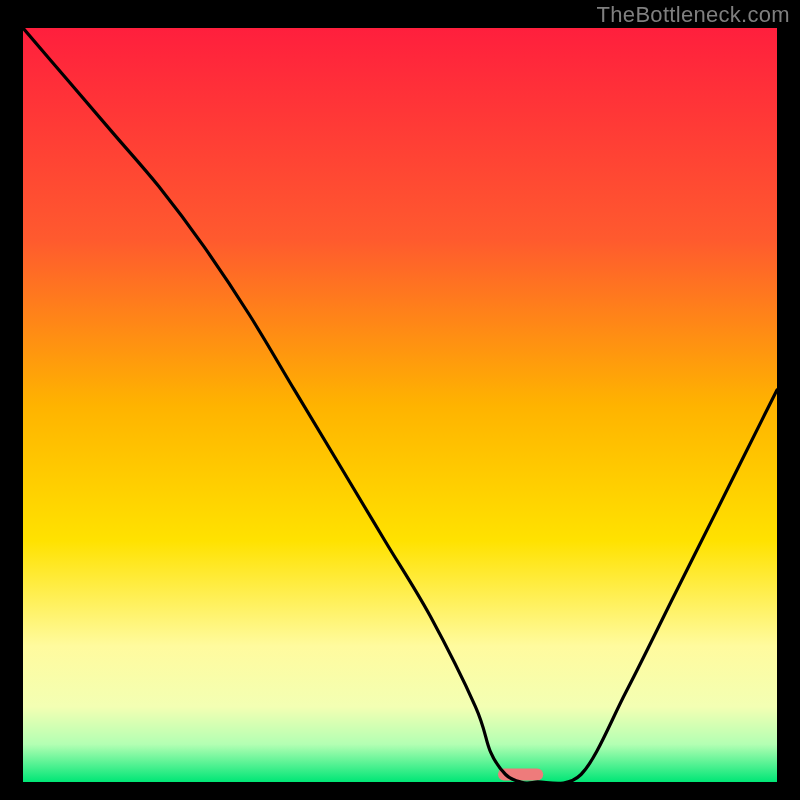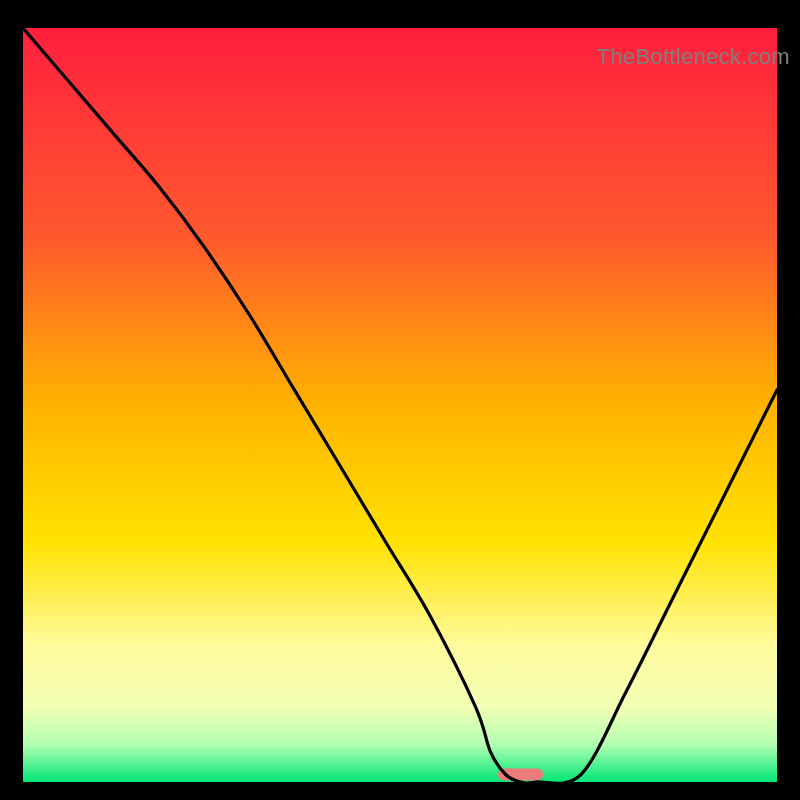--- a/index.html
+++ b/index.html
@@ -20,21 +20,20 @@
   }
   .watermark {
     position: absolute;
     top: 2px;
     right: 10px;
     color: #7f7f7f;
     font-size: 22px;
     font-weight: 500;
     letter-spacing: 0.3px;
     z-index: 10;
-    margin-top: 42px;
   }
   .plot-area {
     position: absolute;
     left: 23px;
     top: 28px;
     width: 754px;
     height: 754px;
     overflow: hidden;
   }
   .plot-area svg {

